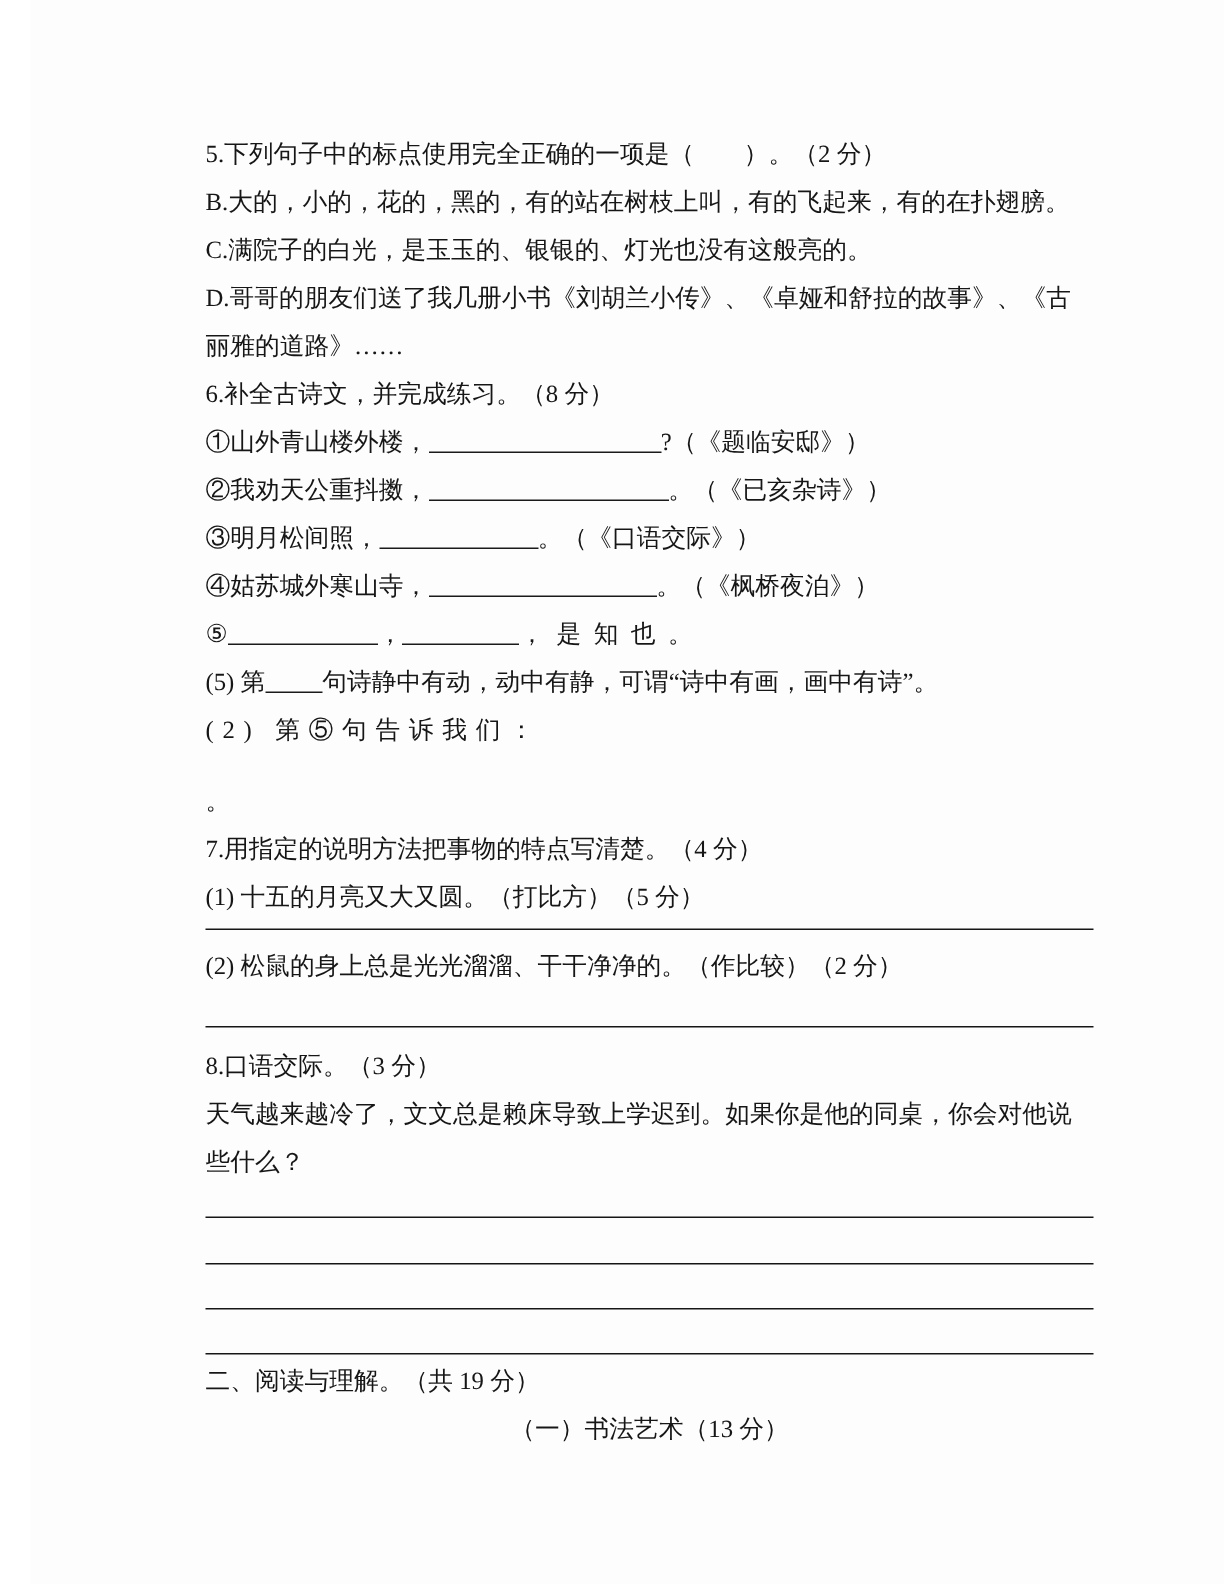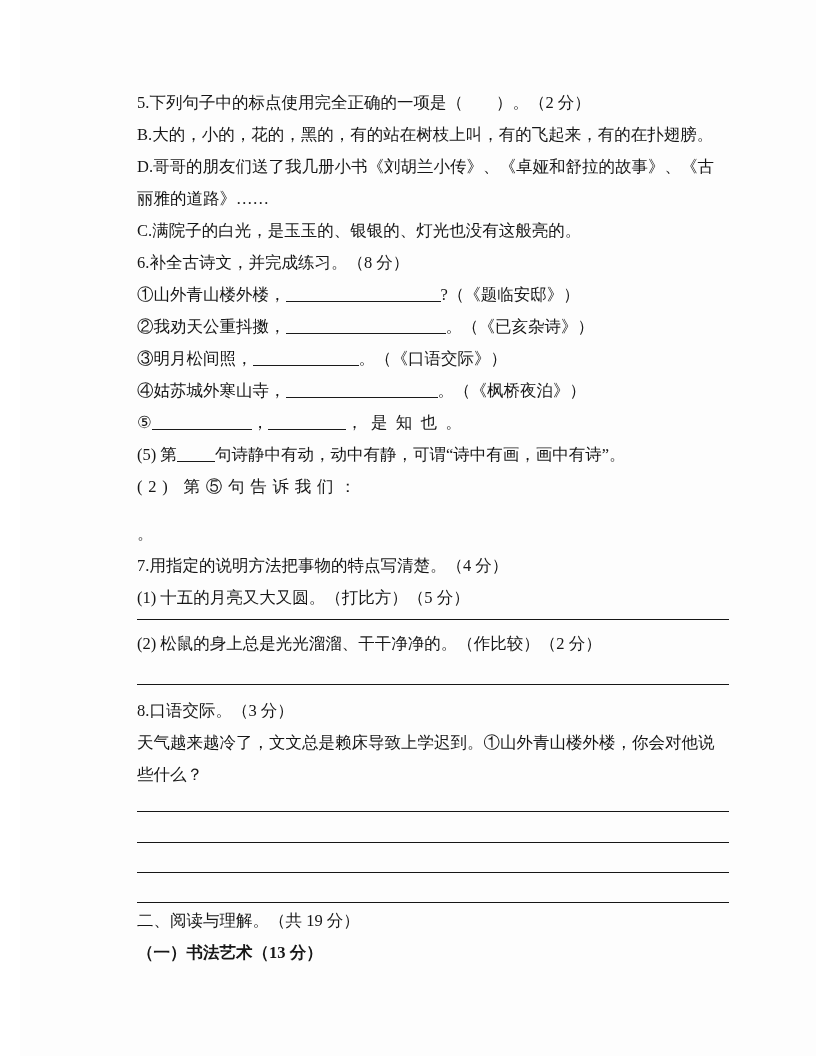--- a/index.html
+++ b/index.html
@@ -35,32 +35,32 @@
     border-bottom:1.6px solid #161616;
     height:0;
   }
   #rule-7-1{margin-top:5px;margin-bottom:8px;}
   #rule-7-2{margin-top:24px;margin-bottom:10px;}
   #rule-8-1{margin-top:20px;}
   #rule-8-2{margin-top:30px;}
   #rule-8-3{margin-top:29px;}
   #rule-8-4{margin-top:29px;}
   .section-title{margin-top:2px;}
-  .centered{text-align:left;font-weight:bold;}
+  .centered{text-align:center;}
 </style>
 </head>
 <body>
 
 <div class="page">
   <div class="content">
 
     <div class="line">5.下列句子中的标点使用完全正确的一项是（　　）。（2 分）</div>
     <div class="line">B.大的，小的，花的，黑的，有的站在树枝上叫，有的飞起来，有的在扑翅膀。</div>
+    <div class="line">C.满院子的白光，是玉玉的、银银的、灯光也没有这般亮的。</div>
     <div class="line">D.哥哥的朋友们送了我几册小书《刘胡兰小传》、《卓娅和舒拉的故事》、《古丽雅的道路》……</div>
-    <div class="line">C.满院子的白光，是玉玉的、银银的、灯光也没有这般亮的。</div>
 
     <div class="line">6.补全古诗文，并完成练习。（8 分）</div>
 
     <div class="line nowrap"><span>①山外青山楼外楼，</span><span class="blank" style="width:155px"></span><span>?（《题临安邸》）</span></div>
 
     <div class="line nowrap"><span>②我劝天公重抖擞，</span><span class="blank" style="width:160px"></span><span>。（《已亥杂诗》）</span></div>
 
     <div class="line nowrap"><span>③明月松间照，</span><span class="blank" style="width:106px"></span><span>。（《口语交际》）</span></div>
 
     <div class="line nowrap"><span>④姑苏城外寒山寺，</span><span class="blank" style="width:152px"></span><span>。（《枫桥夜泊》）</span></div>
@@ -75,21 +75,21 @@
         <span>。</span>
       </div>
 
     <div class="line">7.用指定的说明方法把事物的特点写清楚。（4 分）</div>
     <div class="line">(1) 十五的月亮又大又圆。（打比方）（5 分）</div>
     <div class="rule" id="rule-7-1"></div>
     <div class="line">(2) 松鼠的身上总是光光溜溜、干干净净的。（作比较）（2 分）</div>
     <div class="rule" id="rule-7-2"></div>
 
     <div class="line">8.口语交际。（3 分）</div>
-    <div>天气越来越冷了，文文总是赖床导致上学迟到。①山外青山楼外楼，你会对他说些什么？</div>
+    <div>天气越来越冷了，文文总是赖床导致上学迟到。如果你是他的同桌，你会对他说些什么？</div>
     <div class="rule" id="rule-8-1"></div>
     <div class="rule" id="rule-8-2"></div>
     <div class="rule" id="rule-8-3"></div>
     <div class="rule" id="rule-8-4"></div>
 
     <div class="line section-title">二、阅读与理解。（共 19 分）</div>
     <div class="line centered">（一）书法艺术（13 分）</div>
 
   </div>
 </div>

